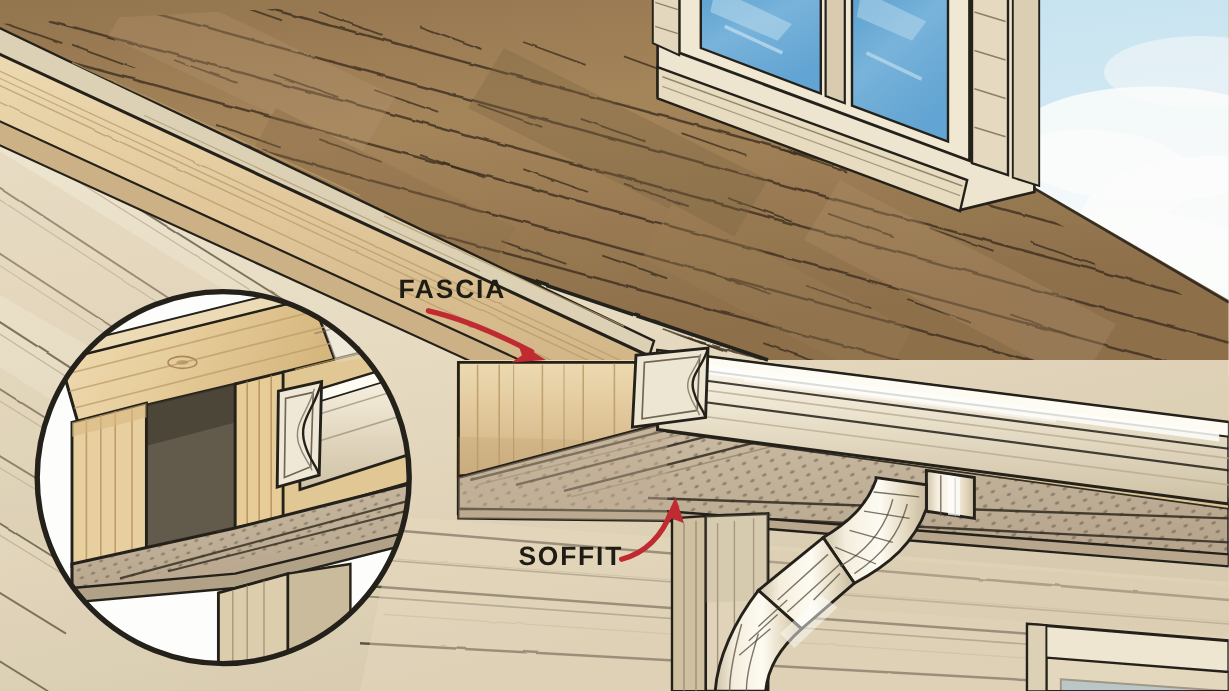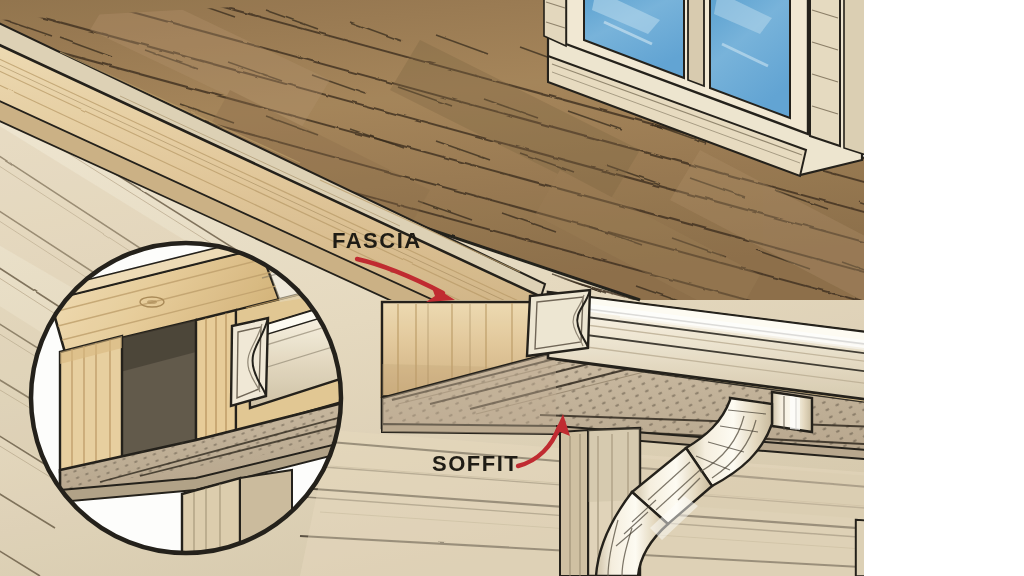--- a/index.html
+++ b/index.html
@@ -1,18 +1,18 @@
 <!DOCTYPE html>
 <html><head>
 <meta charset="utf-8">
 <title>Fascia and Soffit Illustration</title>
 <style>
   html,body{margin:0;padding:0;background:#fff;}
   #stage{
-    position:relative;width:864px;height:576px;overflow:hidden;
+    position:relative;width:1024px;height:576px;overflow:hidden;
     font-family:"Liberation Sans", sans-serif;
     background:#f97316;
   }
   #stage svg{display:block;width:1024px;height:576px;}
   .lbl{
     font-family:"Liberation Sans", sans-serif;
     font-weight:700;
     fill:#17140f;
   }
 </style>

